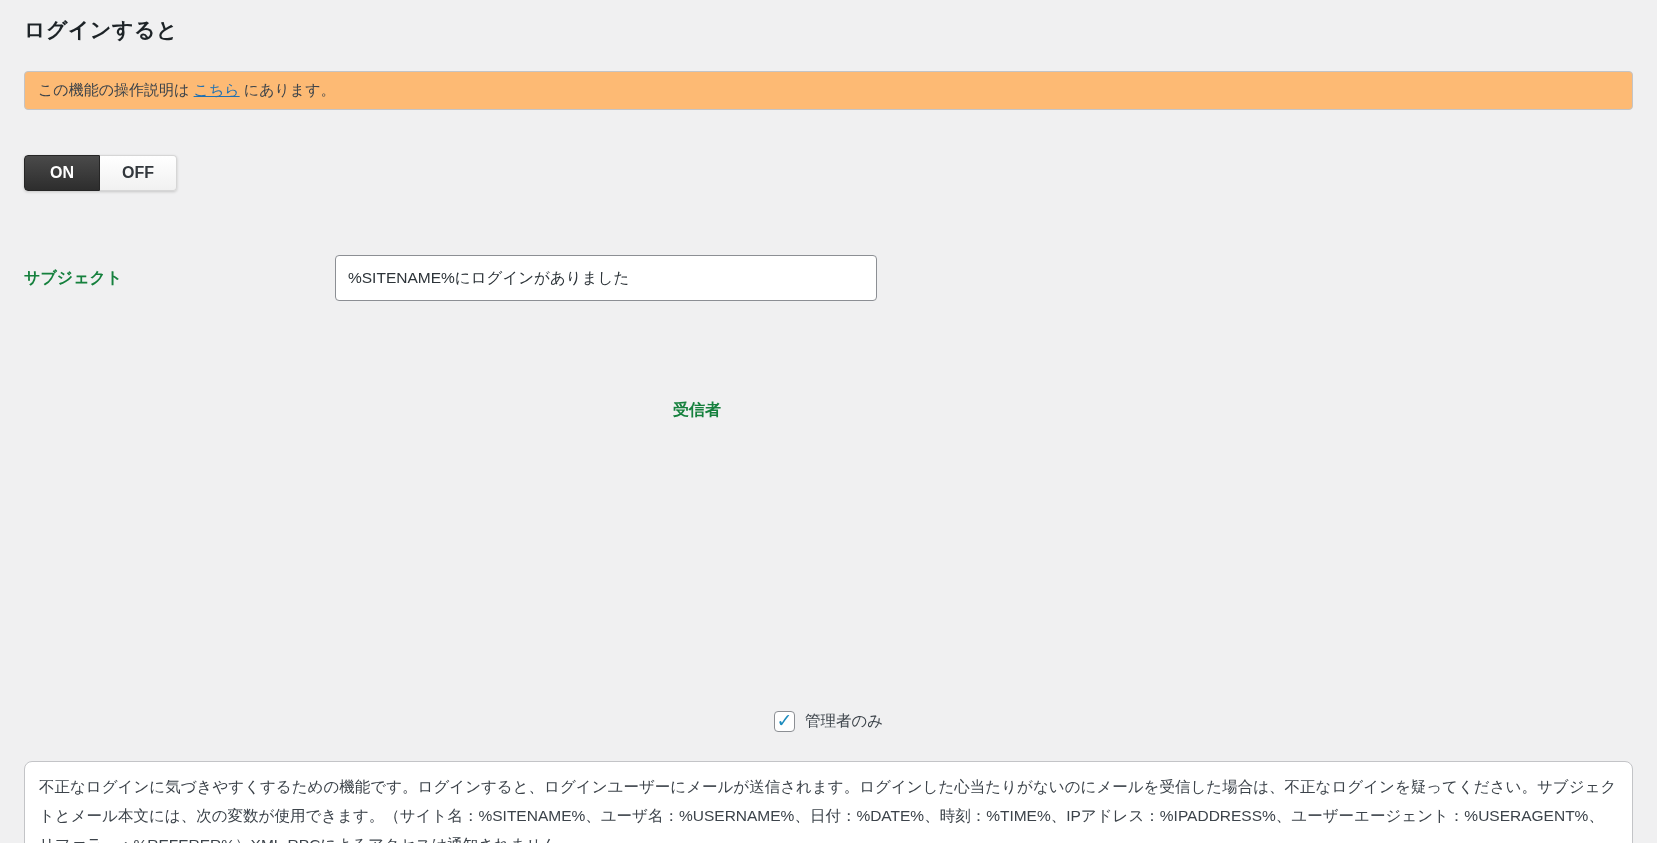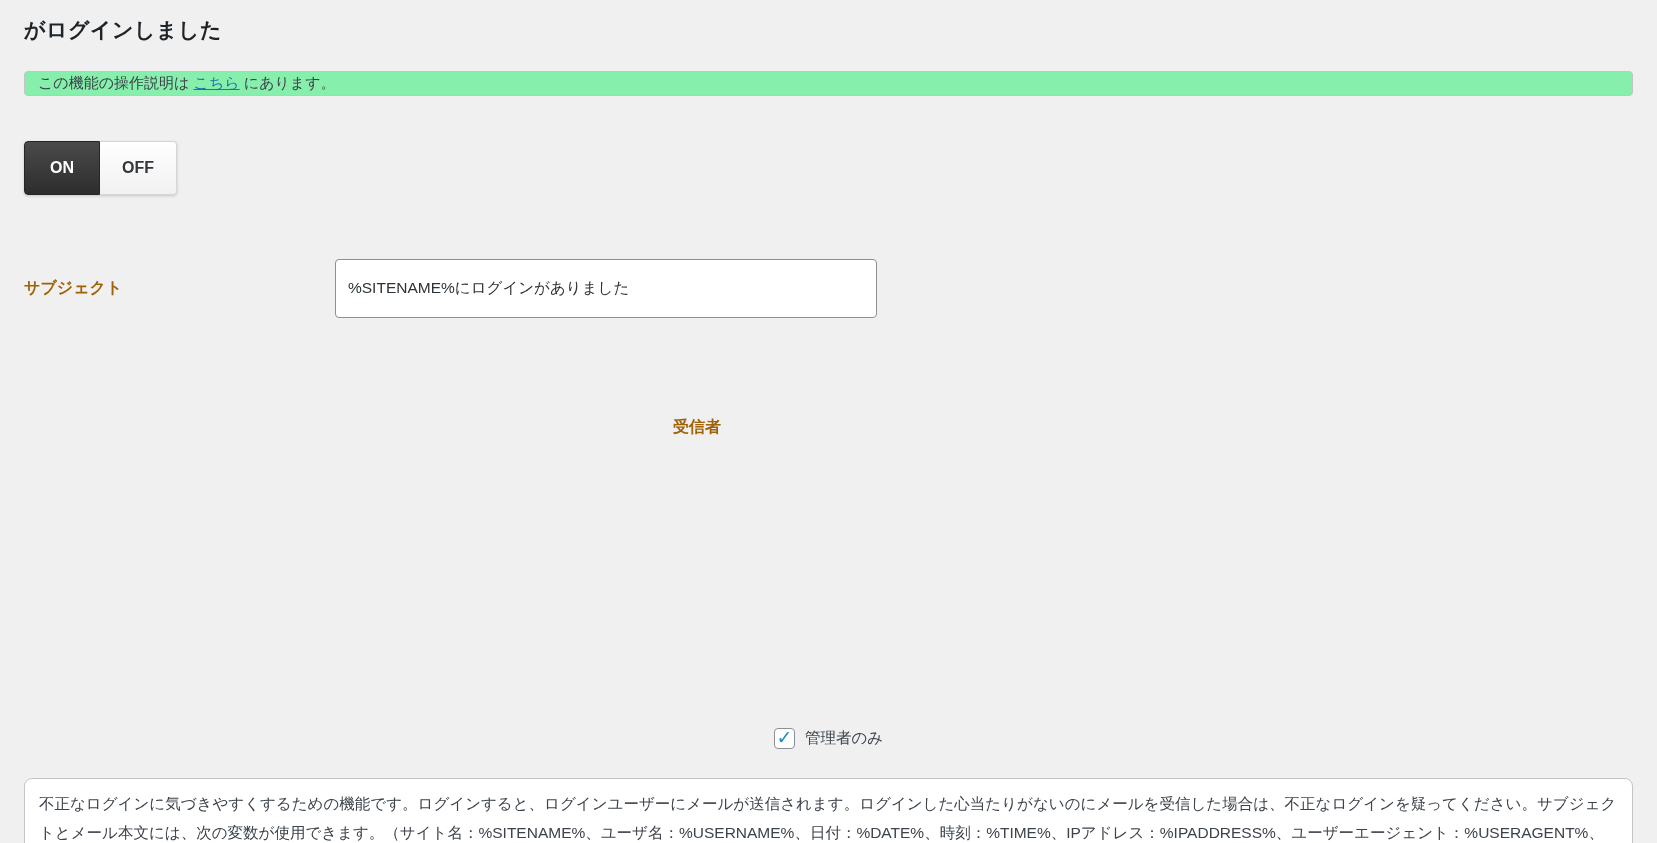--- a/index.html
+++ b/index.html
@@ -14,37 +14,37 @@
   .page { padding: 14px 24px 0 24px; }
 
   .title {
     margin: 0; padding: 2px 0 0 0;
     font-size: 21px; font-weight: 700; color: #1d2327;
     letter-spacing: 0.5px;
   }
 
   .notice {
     margin-top: 27px;
-    background: #86efac;
+    background: #fdba74;
     border: 1px solid #c3c4c7;
     border-radius: 4px;
-    padding: 2px 13px;
+    padding: 9px 13px;
     font-size: 15px;
     color: #3c434a;
   }
   .link { color: #2271b1; text-decoration: underline; cursor: pointer; }
 
   .toggle-group {
     margin-top: 45px;
     display: inline-flex;
     border-radius: 4px;
     box-shadow: 0 1px 3px rgba(0,0,0,0.18);
   }
   .toggle-btn {
-    height: 54px; min-width: 76px;
+    height: 36px; min-width: 76px;
     padding: 0 22px;
     font-family: inherit;
     font-size: 16px; font-weight: 700;
     cursor: pointer;
   }
   .toggle-btn.on {
     background: linear-gradient(#4a4a4a, #2d2d2d);
     color: #ffffff;
     border: 1px solid #262626;
     border-radius: 4px 0 0 4px;
@@ -53,26 +53,26 @@
     background: linear-gradient(#ffffff, #f1f1f1);
     color: #32373c;
     border: 1px solid #d6d6d6;
     border-left: none;
     border-radius: 0 4px 4px 0;
   }
 
   .form-row { display: flex; }
   .form-label {
     flex: 0 0 311px; width: 311px;
-    font-size: 16px; font-weight: 700; color: #a16207;
+    font-size: 16px; font-weight: 700; color: #15803d;
   }
 
   .row-subject { margin-top: 64px; align-items: center; }
   .text-input {
-    width: 542px; height: 59px;
+    width: 542px; height: 46px;
     background: #ffffff;
     border: 1px solid #8c8f94;
     border-radius: 4px;
     padding: 0 12px;
     font-family: inherit;
     font-size: 15.5px;
     color: #2c3338;
   }
 
   .row-mail { margin-top: 42px; }
@@ -158,21 +158,21 @@
     font-family: inherit;
     font-size: 15.5px;
     cursor: pointer;
   }
 </style>
 </head>
 <body>
 
 <div class="page">
 
-  <h1 class="title">がログインしました</h1>
+  <h1 class="title">ログインすると</h1>
 
   <div class="notice">
     <span>この機能の操作説明は </span><a class="link">こちら</a><span> にあります。</span>
   </div>
 
   <div class="toggle-group">
     <button type="button" class="toggle-btn on">ON</button>
     <button type="button" class="toggle-btn off">OFF</button>
   </div>
 

